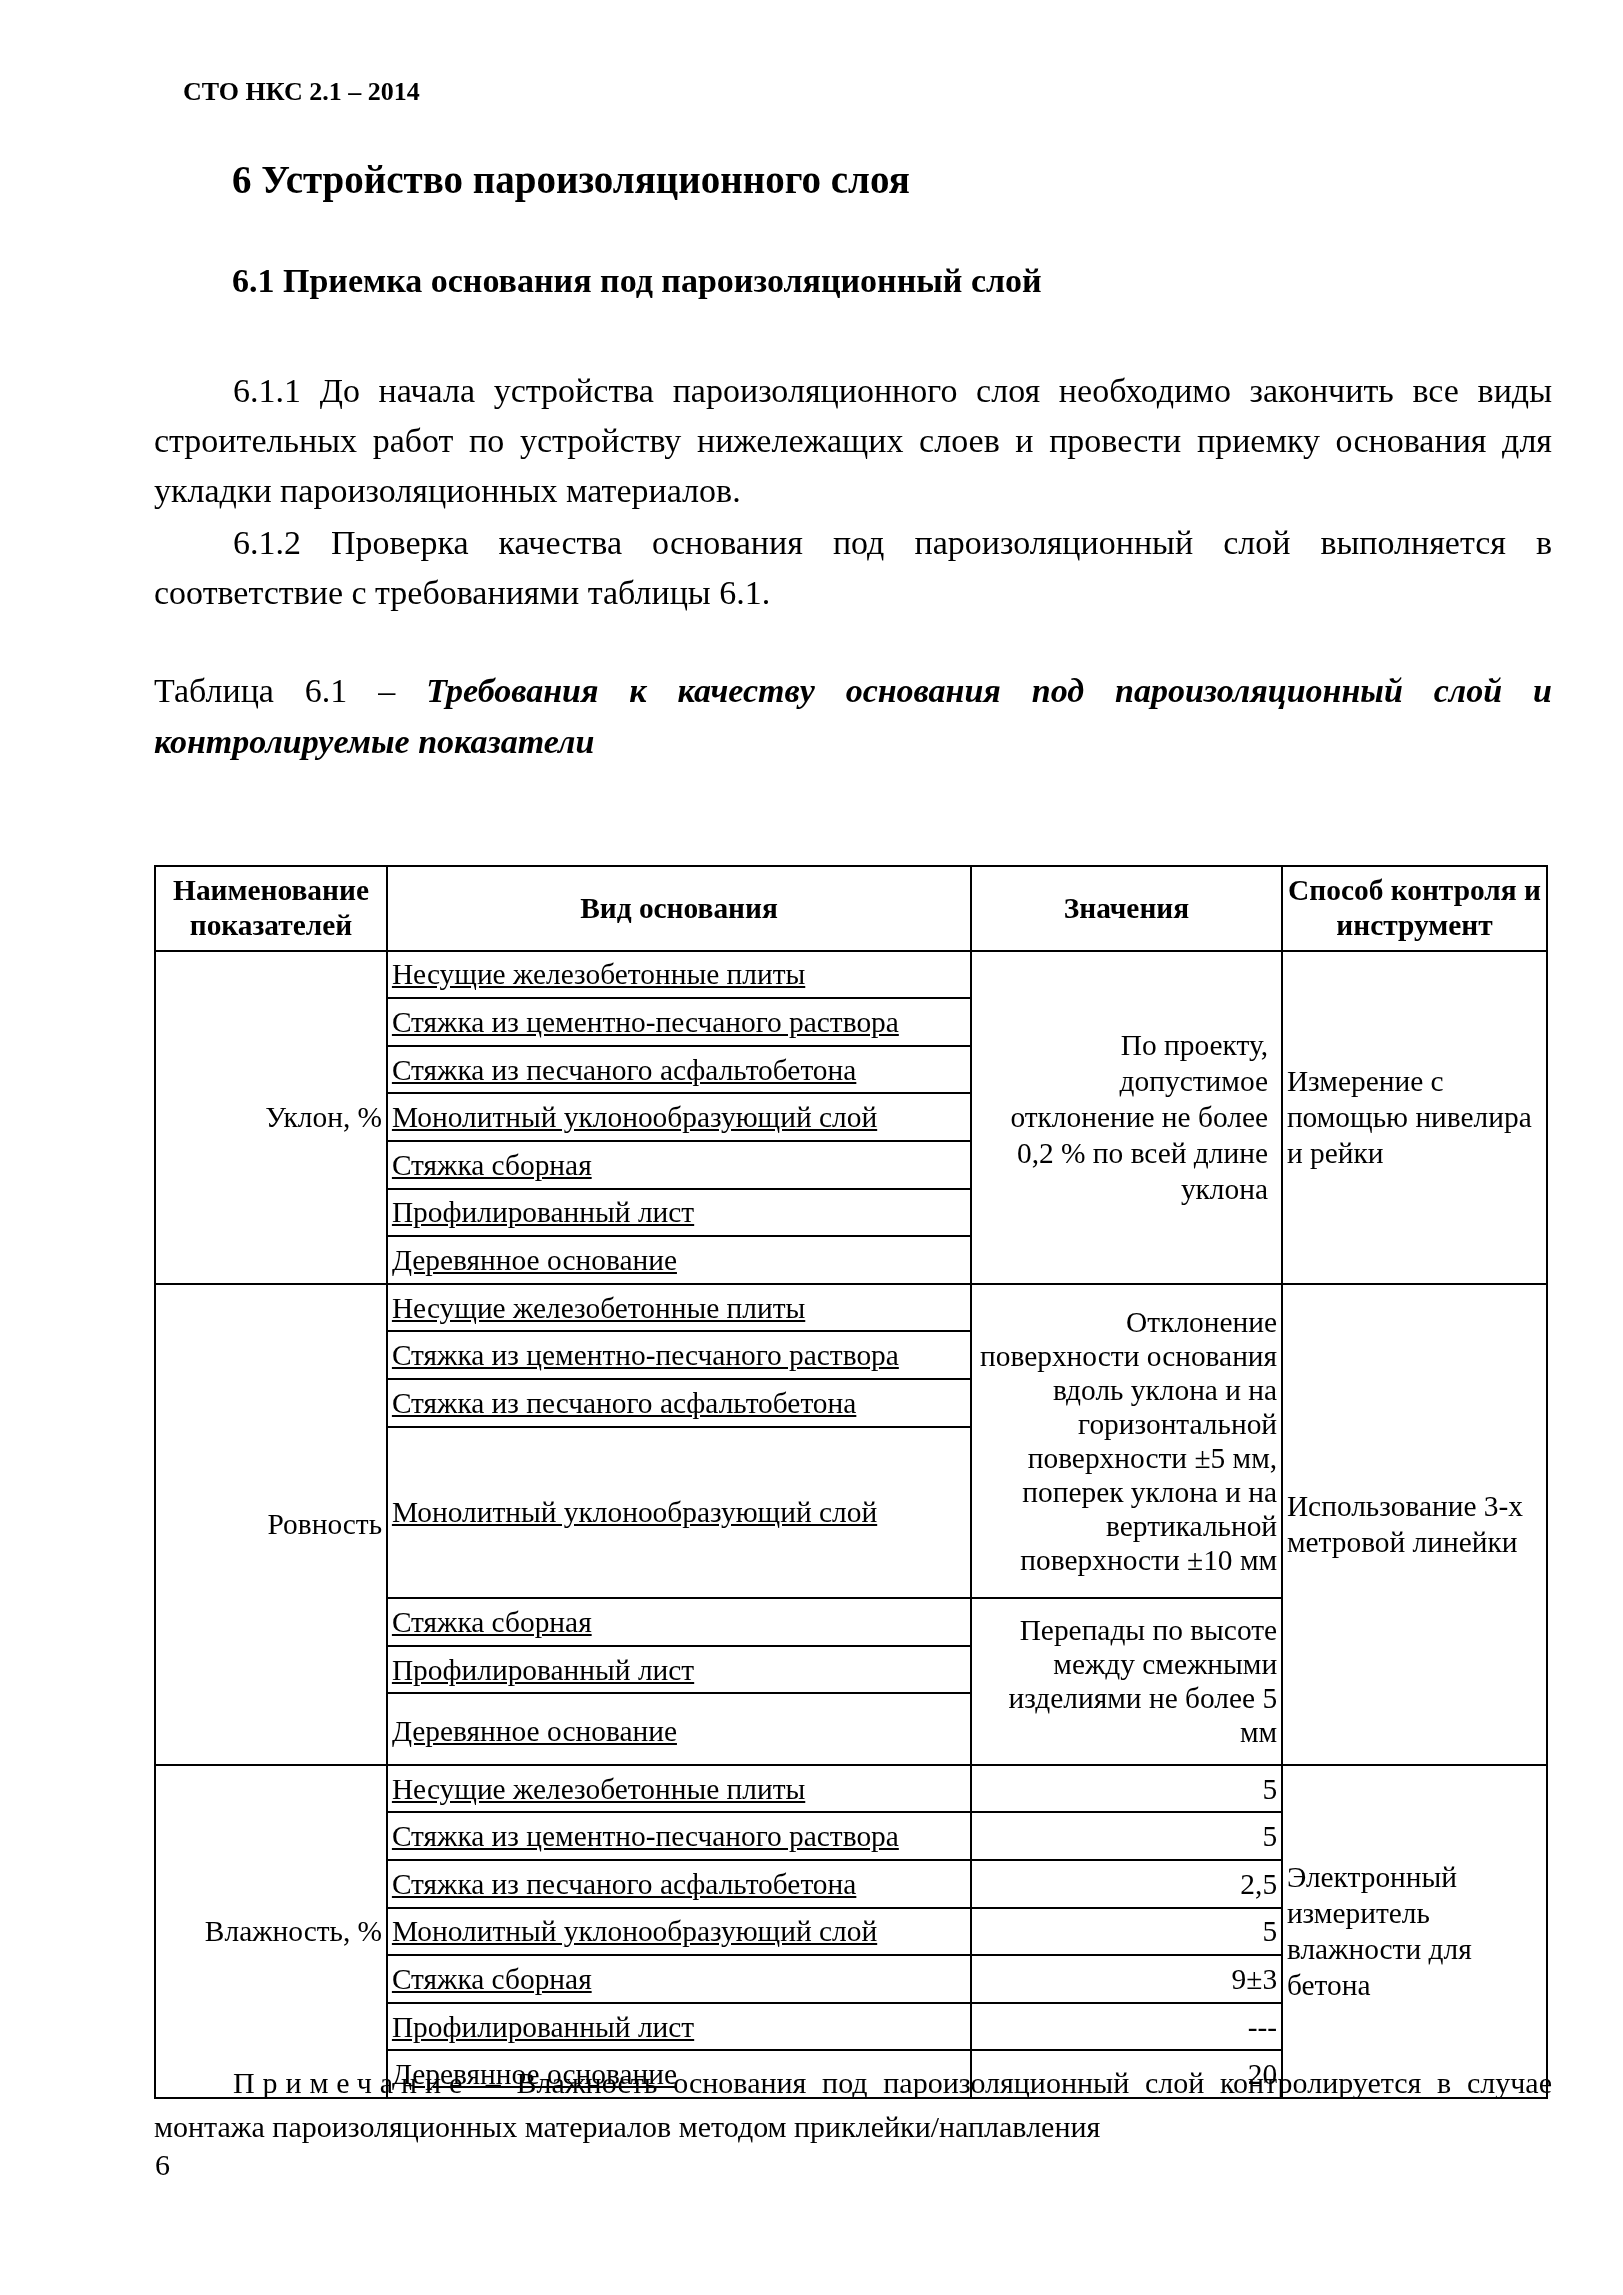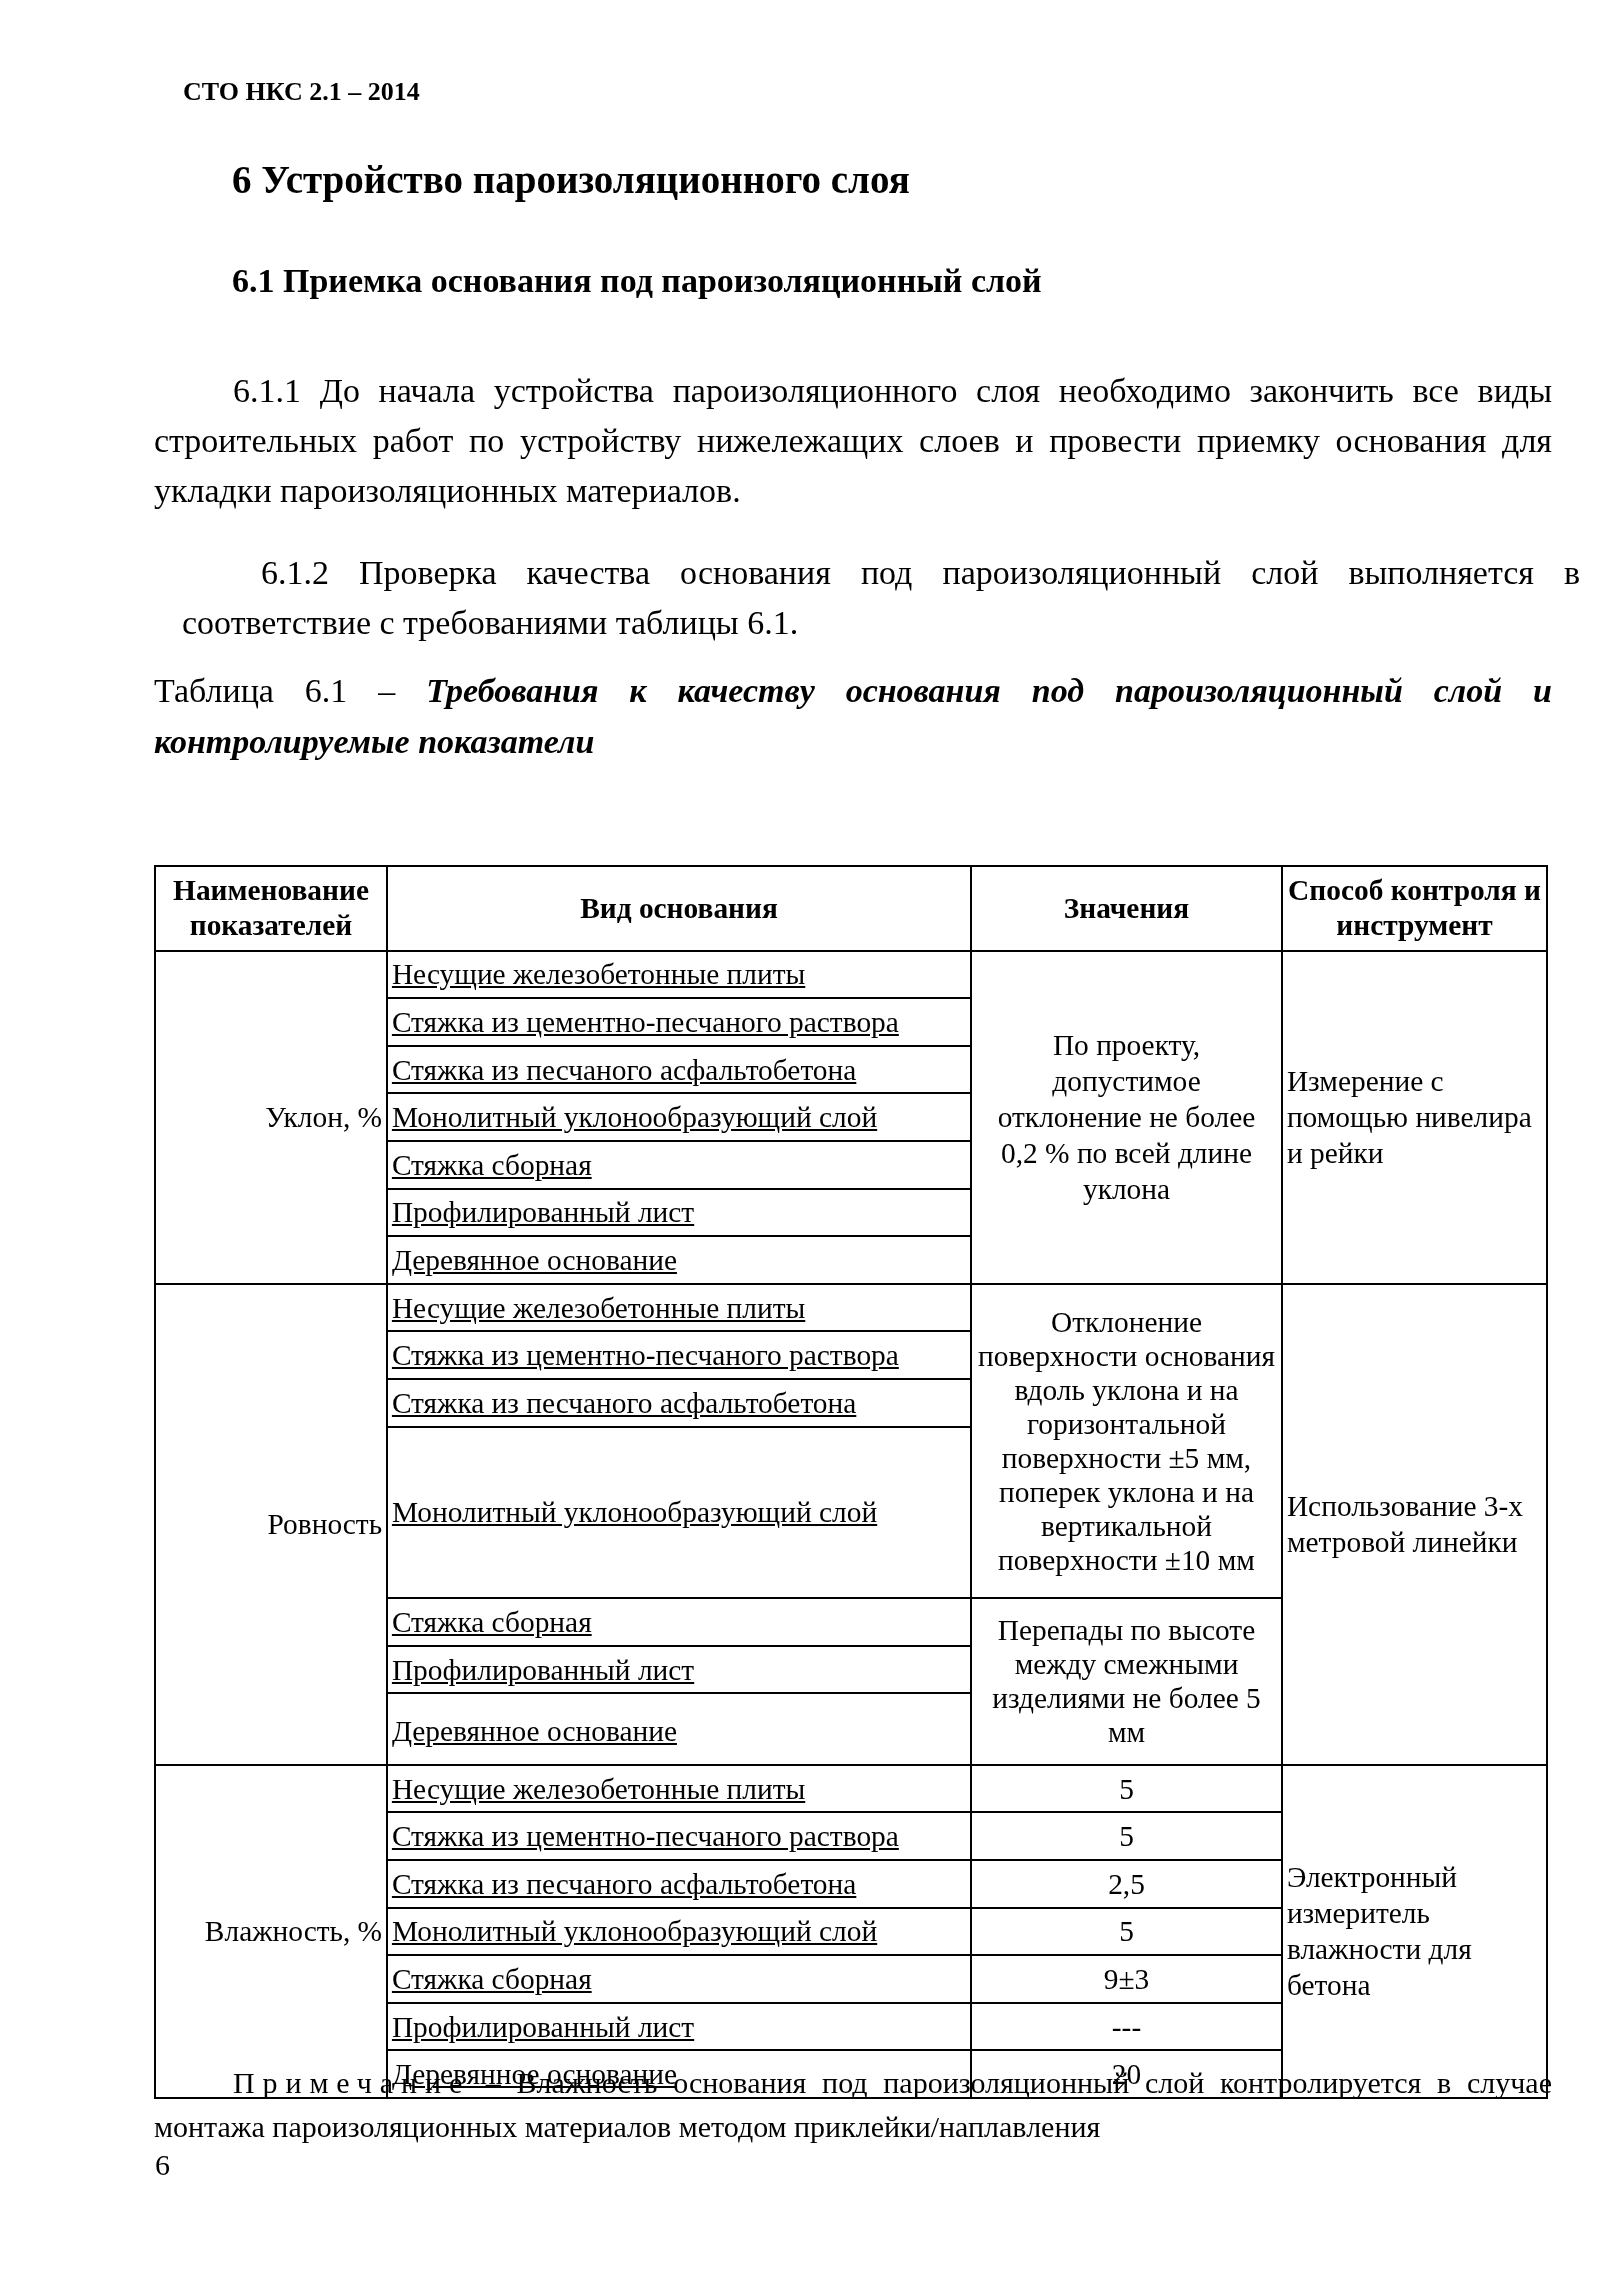--- a/index.html
+++ b/index.html
@@ -5,30 +5,30 @@
   html, body { margin:0; padding:0; background:#ffffff; }
   body { width:1623px; height:2295px; position:relative; overflow:hidden;
          font-family:"Liberation Serif", serif; color:#000; }
   .abs { position:absolute; }
   .doc-code { left:155px; top:77px; font-size:26px; font-weight:bold;margin-left:28px; }
   .h1 { left:232px; top:157px; font-size:39px; font-weight:bold;text-align:center; }
   .h2 { left:232px; top:262px; font-size:34px; font-weight:bold;text-align:center; }
   .para { left:154px; width:1398px; font-size:34px; line-height:50px; text-align:justify; }
   .para .first { display:block; text-indent:79px; }
   .p1 { top:366px; }
-  .p2 { top:548px;margin-left:28px; }
+  .p2 { top:518px; }
   .caption { left:154px; top:665px; width:1398px; font-size:34px; line-height:51px; text-align:justify; }
   .caption b { font-weight:bold;font-style:italic; }
   table.t { position:absolute; left:154px; top:865px; width:1392px; border-collapse:collapse;
             font-size:29.4px; line-height:36px; table-layout:fixed; }
   table.t td, table.t th { border:2px solid #000; padding:1.3px 3.9px; vertical-align:middle; }
   table.t th { font-weight:bold; text-align:center; height:80px; line-height:35px; }
   .c-name { text-align:right; }
   .c-base { text-align:left; height:43px; padding-top:0; padding-bottom:0;text-decoration:underline; }
-  .c-val { text-align:center; }
+  .c-val { text-align:right; }
   .c-method { text-align:left; }
   .tall { height:167px; }
   .note { left:154px; top:2061px; width:1398px; font-size:30px; line-height:44px; text-align:justify; }
   .note .first { display:block; text-indent:79px; }
   .spaced { letter-spacing:7.9px; }
   .pagenum { left:155px; top:2148px; font-size:30px; }
 </style>
 </head>
 <body>
 

